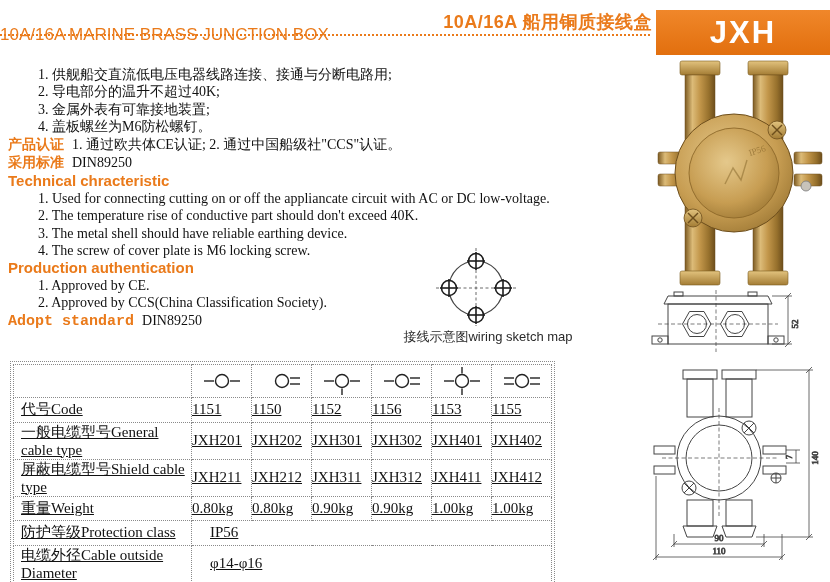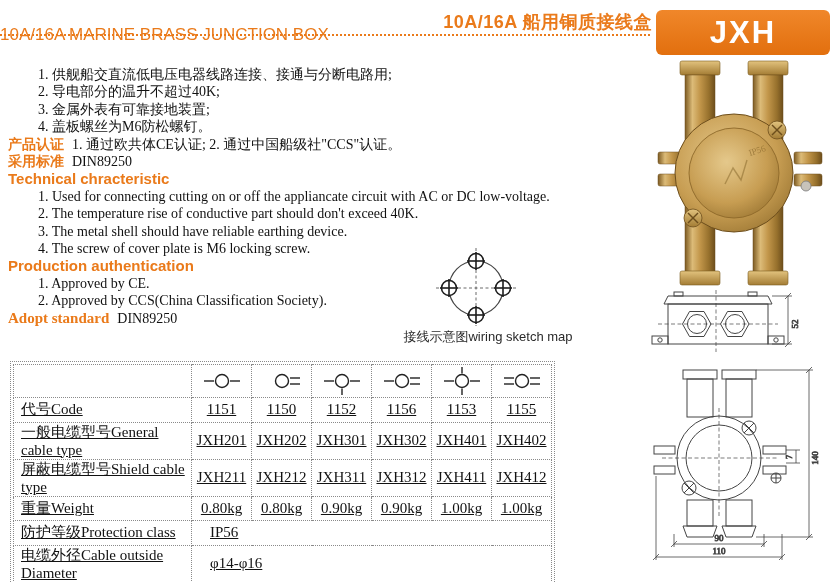--- a/index.html
+++ b/index.html
@@ -12,40 +12,40 @@
   .title-cn{position:absolute;top:10px;left:0;width:652px;text-align:right;
             font-family:"Liberation Sans",sans-serif;font-weight:bold;font-size:18px;
             color:var(--accent);letter-spacing:.5px;}
   .dotted-rule{position:absolute;top:34px;left:0;width:650px;height:0;
                border-top:2px dotted var(--accent);}
   .title-en{position:absolute;top:25px;left:0;width:652px;text-align:left;
             font-family:"Liberation Sans",sans-serif;font-weight:normal;font-size:17px;
             color:var(--accent);}
   .badge{position:absolute;left:656px;top:10px;width:174px;height:45px;
          background:linear-gradient(#F0872A,#E26F0E);display:flex;align-items:center;justify-content:center;
-         font-family:"Liberation Sans",sans-serif;font-weight:bold;font-size:31px;color:#fff;letter-spacing:2px;border-radius:6px;}
+         font-family:"Liberation Sans",sans-serif;font-weight:bold;font-size:31px;color:#fff;letter-spacing:2px;}
 
   
   .textblock{position:absolute;left:8px;top:66px;width:648px;font-size:14px;line-height:17.4px;}
   .h-orange{color:var(--accent);font-weight:bold;font-family:"Liberation Sans",sans-serif;font-size:14px;}
   .h-orange-en{color:var(--accent);font-weight:bold;font-family:"Liberation Sans",sans-serif;font-size:15px;}
   .list-item{padding-left:30px;}
-  .inline-head{color:var(--accent);font-weight:bold;font-family:Liberation Serif, serif;margin-right:8px;}
+  .inline-head{color:var(--accent);font-weight:bold;font-family:Liberation Mono, monospace;margin-right:8px;}
 
   
   .wiring{position:absolute;left:416px;top:244px;width:120px;height:84px;}
   .wiring-caption{position:absolute;left:388px;top:328px;width:200px;text-align:center;
                   font-family:"Liberation Sans",sans-serif;font-size:13px;color:#2a2a2a;}
 
   
   .table-wrap{position:absolute;left:10px;top:361px;width:545px;border:1px dotted #8a8a8a;padding:2px;}
   table.spec{border-collapse:collapse;width:100%;font-size:15px;table-layout:fixed;text-decoration:underline;}
   table.spec td{border:1px dotted #8a8a8a;vertical-align:middle;padding:0;}
   table.spec td.lbl{padding-left:7px;text-align:left;}
-  table.spec td.val{text-align:center;}
+  table.spec td.val{text-align:left;}
   table.spec td.spanval{text-align:left;padding-left:18px;}
   table.spec tr.symrow td{height:33px;text-align:center;}
   table.spec tr.datarow td{height:24.5px;}
 
   
   .photo{position:absolute;left:655px;top:56px;width:170px;height:234px;}
   .draw-side{position:absolute;left:650px;top:290px;width:152px;height:73px;}
   .draw-front{position:absolute;left:648px;top:366px;width:177px;height:198px;}
   svg text{font-family:"Liberation Serif",serif;}
 </style>

